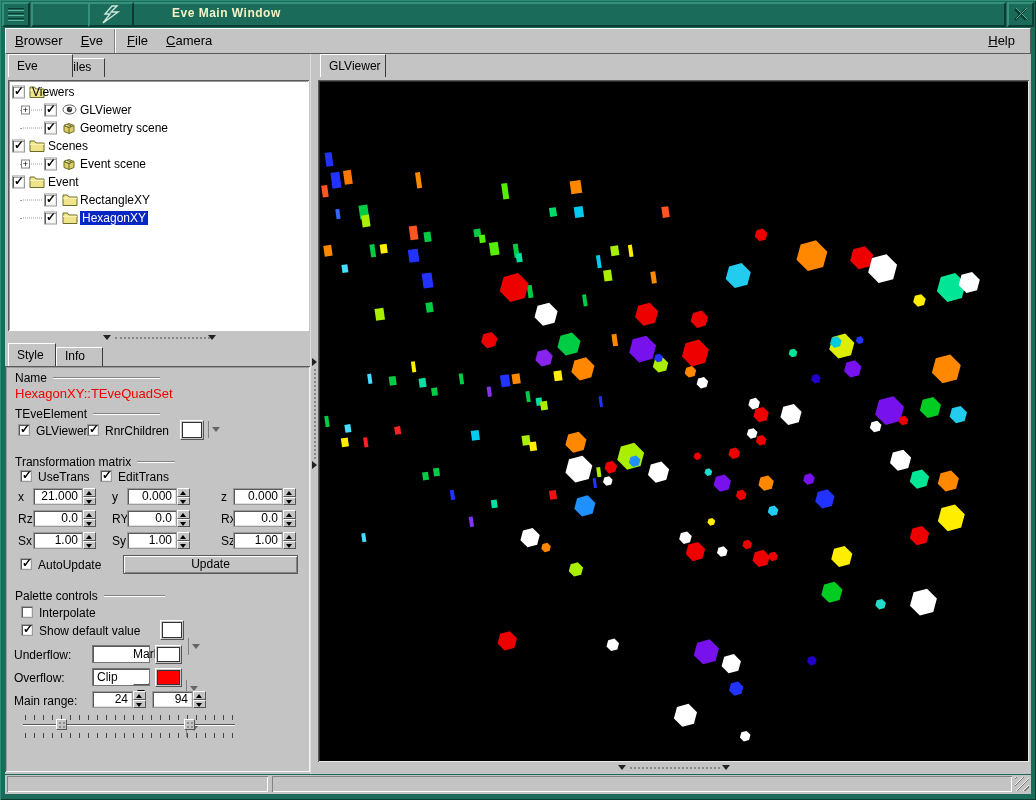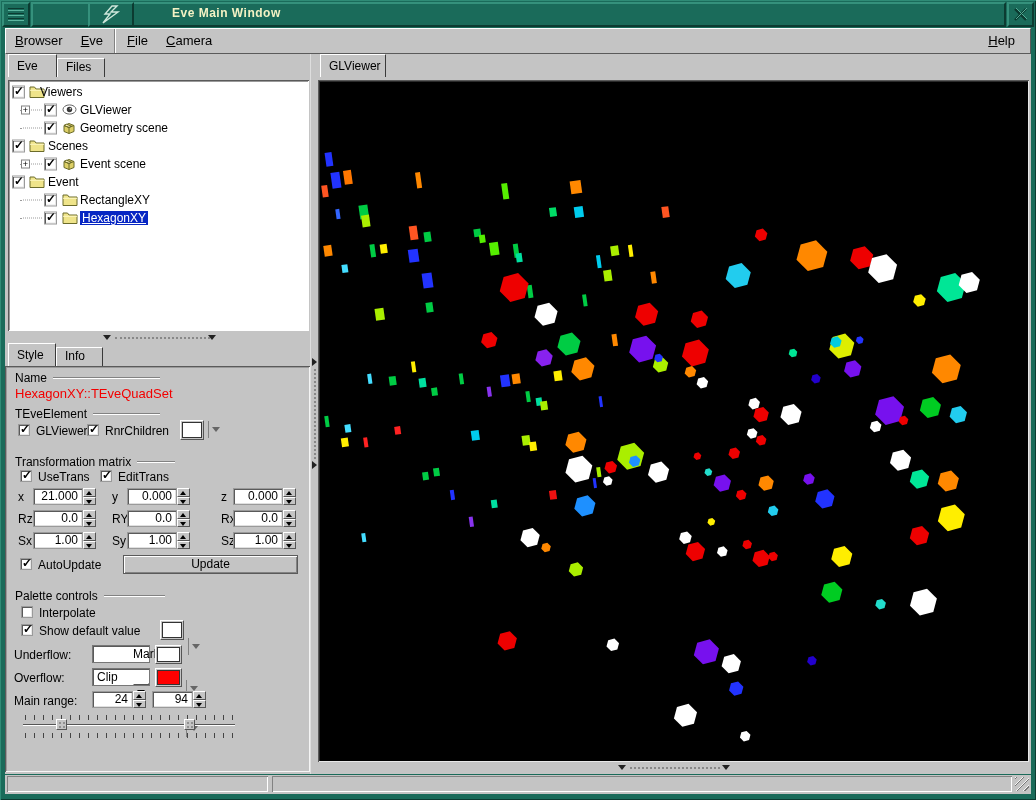--- a/index.html
+++ b/index.html
@@ -114,32 +114,32 @@
       </svg>
     </div>
   </div>
 
   <div id="menubar">
     <span id="menu-items"><span class="menu-item"><u>B</u>rowser</span><span class="menu-item"><u>E</u>ve</span><span class="menu-sep"></span><span class="menu-item"><u>F</u>ile</span><span class="menu-item"><u>C</u>amera</span></span>
     <span class="menu-item" id="help-item"><u>H</u>elp</span>
   </div>
 
   <div id="leftcol">
-    <div class="tab active" style="left:3px;width:49px;">Eve</div>
+    <div class="tab active" style="left:3px;width:65px;">Eve</div>
     <div class="tab inactive" style="left:52px;width:48px;">Files</div>
 
     <div id="tree-frame">
       <div id="tree-rows" style="padding-top:3px;">
           <div class="tree-row">
             <div class="trow-abs cb big on" style="left: 4px;"></div>
             <span class="trow-abs" style="left: 21px; height: 13px;"><svg width="16" height="13" viewBox="0 0 16 13">
                 <path d="M1 3.5 V1.5 h4.5 l1.5 2 h8 v8.5 H1 Z" fill="#efe48a" stroke="#6b6b2a"></path>
                 <path d="M1 4.8 h14" stroke="#fdf7c0"></path>
               </svg></span>
-            <span class="trow-abs tree-label" style="left: 32px;">Viewers</span>
+            <span class="trow-abs tree-label" style="left: 24px;">Viewers</span>
           </div>
           <div class="tree-row">
             <div class="trow-abs dotline" style="left: 12px; width: 22px;"></div>
             <div class="trow-abs expander" style="left: 13px;">+</div>
             <div class="trow-abs cb big on" style="left: 36px;"></div>
             <span class="trow-abs" style="left: 54px; height: 13px;"><svg width="15" height="12" viewBox="0 0 15 12">
                 <ellipse cx="7.5" cy="6" rx="6.5" ry="4.6" fill="none" stroke="#666"></ellipse>
                 <circle cx="7.5" cy="6" r="2.7" fill="#3a3a3a"></circle>
                 <circle cx="8.4" cy="5.1" r="0.9" fill="#cfcfcf"></circle>
               </svg></span>
@@ -191,21 +191,21 @@
               </svg></span>
             <span class="trow-abs tree-label" style="left: 72px;">RectangleXY</span>
           </div>
           <div class="tree-row">
             <div class="trow-abs dotline" style="left: 12px; width: 22px;"></div>
             <div class="trow-abs cb big on" style="left: 36px;"></div>
             <span class="trow-abs" style="left: 54px; height: 13px;"><svg width="16" height="13" viewBox="0 0 16 13">
                 <path d="M1 3.5 V1.5 h4.5 l1.5 2 h8 v8.5 H1 Z" fill="#efe48a" stroke="#6b6b2a"></path>
                 <path d="M1 4.8 h14" stroke="#fdf7c0"></path>
               </svg></span>
-            <span class="trow-abs tree-label selected" style="left: 72px; text-decoration: underline;">HexagonXY</span>
+            <span class="trow-abs tree-label selected" style="left: 72px;">HexagonXY</span>
           </div>
         </div>
     </div>
 
     <div style="position:absolute;left:0;top:278px;width:305px;height:11px;">
       <div class="hsplit-chev" style="left:98px;top:3px;"></div>
       <div class="hsplit-dots" style="left:110px;right:100px;top:5px;"></div>
       <div class="hsplit-chev" style="left:203px;top:3px;"></div>
     </div>
 

